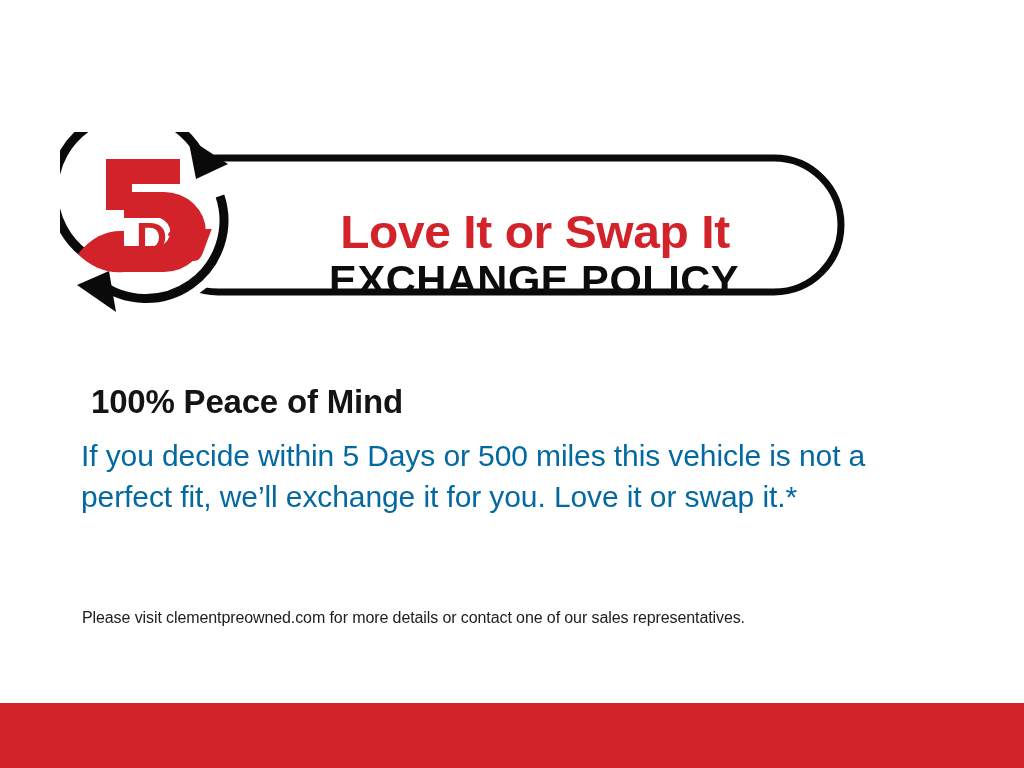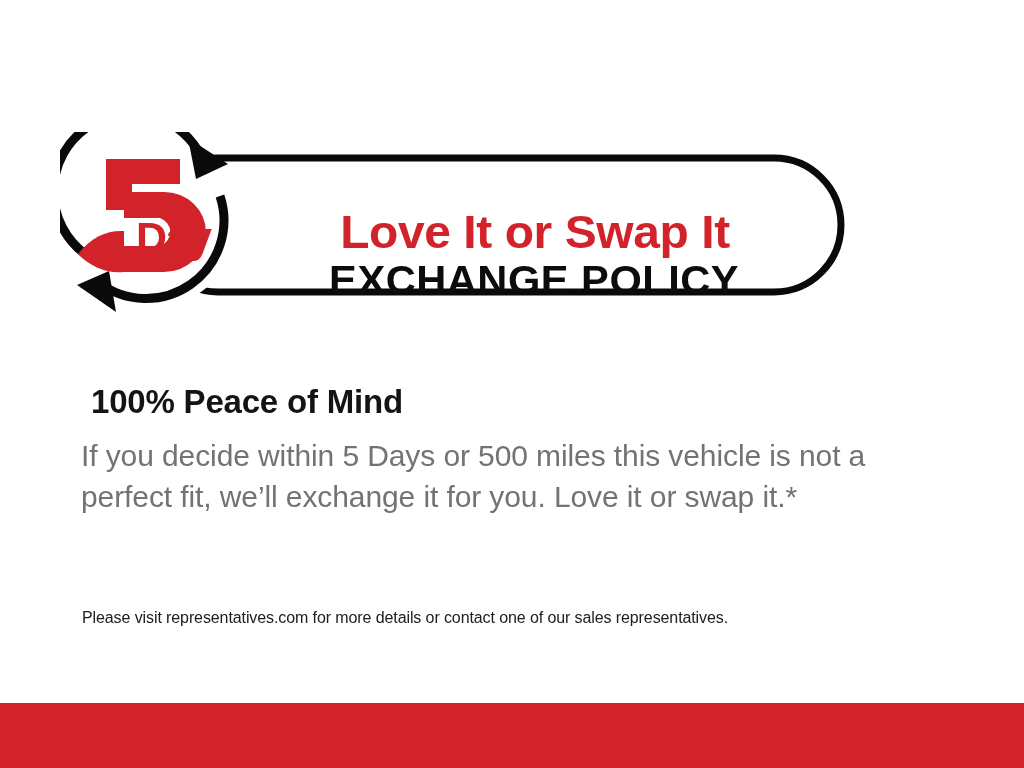--- a/index.html
+++ b/index.html
@@ -110,21 +110,21 @@
   .body-copy {
     position: absolute;
     left: 81px;
     top: 435px;
     width: 790px;
     font-family: "Liberation Sans", sans-serif;
     font-weight: 400;
     font-size: 30px;
     line-height: 41px;
     letter-spacing: -0.1px;
-    color: #737373;
+    color: #0369a1;
     margin: 0;
   }
 
   .fine-print {
     position: absolute;
     left: 82px;
     top: 609px;
     font-family: "Liberation Sans", sans-serif;
     font-weight: 400;
     font-size: 16px;
@@ -183,17 +183,17 @@
     <div class="badge-text-wrap">
       <div class="headline-primary">Love It or Swap It</div>
       <div class="headline-secondary">EXCHANGE POLICY</div>
     </div>
   </div>
 
   <h2 class="subhead">100% Peace of Mind</h2>
 
   <p class="body-copy">If you decide within 5 Days or 500 miles this vehicle is not a perfect fit, we’ll exchange it for you. Love it or swap it.*</p>
 
-  <p class="fine-print">Please visit representatives.com for more details or contact one of our sales representatives.</p>
+  <p class="fine-print">Please visit clementpreowned.com for more details or contact one of our sales representatives.</p>
 
   <div class="bottom-band"></div>
 
 </div>
 
 </body></html>

